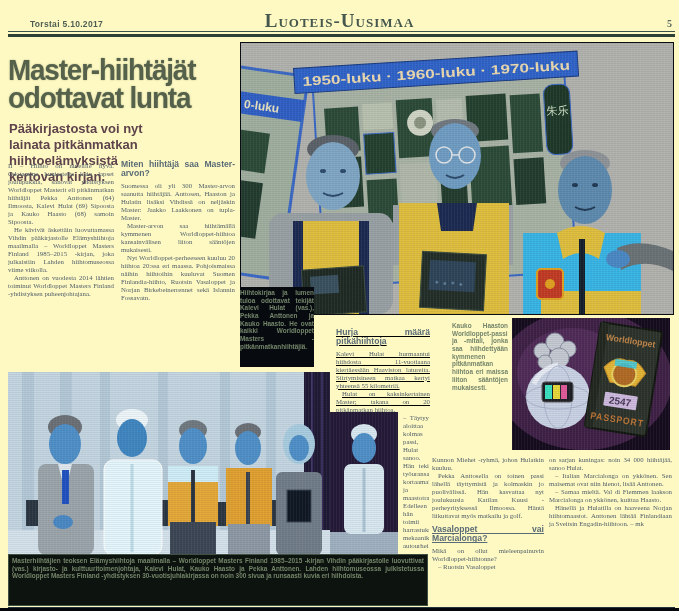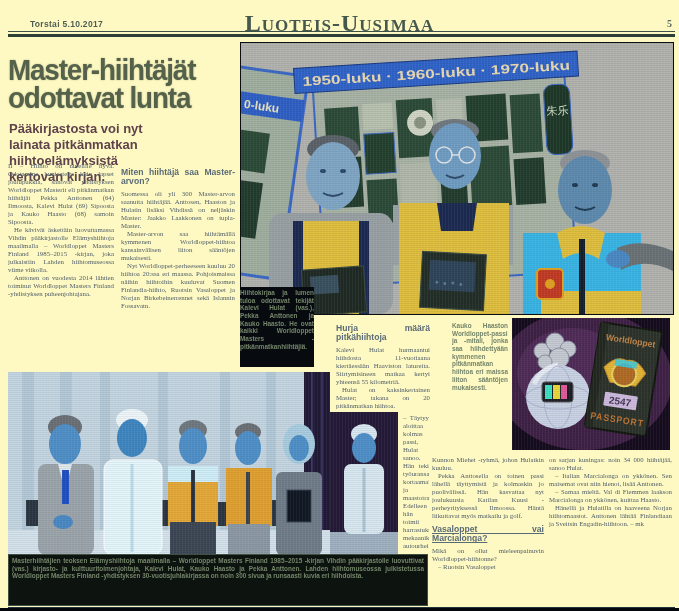--- a/index.html
+++ b/index.html
@@ -3,44 +3,44 @@
 <meta charset="utf-8">
 <style>
   html,body{margin:0;padding:0;background:#04070b;}
   #page{position:relative;width:679px;height:608px;background:#fef9c3;overflow:hidden;
         font-family:"Liberation Sans",sans-serif;}
   
   .hdr-date{position:absolute;left:30px;top:19px;font-size:8.5px;font-weight:bold;
             color:#4e5e54;letter-spacing:.3px;}
   .masthead{position:absolute;left:0;right:0;top:10px;text-align:center;
             font-family:"Liberation Serif",serif;font-variant:small-caps;font-weight:bold;
-            font-size:24px;color:#46584e;letter-spacing:1px;}
+            font-size:19px;color:#46584e;letter-spacing:1px;}
   .pagenum{position:absolute;right:7px;top:18px;font-family:"Liberation Serif",serif;
            font-size:10px;font-weight:bold;color:#5c6c62;}
   .rule1{position:absolute;left:8px;right:4px;top:31px;height:1px;background:#3c5148;}
   .rule2{position:absolute;left:8px;right:4px;top:34px;height:3px;background:#2c4037;}
   .rule-bottom{position:absolute;left:8px;right:4px;top:607px;height:2px;background:#22333b;}
   
   .headline{position:absolute;left:8px;top:56px;width:232px;color:#55614a;
             font-weight:800;font-size:29px;line-height:.98;letter-spacing:-1.2px;
             transform:scaleX(.96);transform-origin:left top;
             text-shadow:0 0 2px rgba(90,110,70,.45);}
   .standfirst{position:absolute;left:9px;top:121px;width:152px;font-size:13px;
               font-weight:bold;color:#5e434c;line-height:1.22;}
   
   .bodycol{position:absolute;overflow:hidden;text-align:justify;}
   .bodycol p{margin:0;font-family:"Liberation Serif",serif;font-size:6.8px;
              line-height:1.18;color:#51606a;}
   .bodycol p + p{text-indent:6px;}
   .subhead{font-size:8.6px;font-weight:bold;color:#5a6b76;line-height:1.08;
-           margin:8px 0 3px 0;font-family:"Liberation Sans",sans-serif;}
+           margin:0 0 3px 0;font-family:"Liberation Sans",sans-serif;}
   .subhead.mid{margin-top:5px;text-decoration:underline;}
   #col1{left:8px;top:162px;width:106px;height:206px;}
   #col2{left:121px;top:160px;width:114px;height:208px;}
-  #col3{left:336px;top:316px;width:94px;height:96px;}
+  #col3{left:336px;top:328px;width:94px;height:96px;text-decoration:underline;}
   #col3b{left:403px;top:414px;width:26px;height:134px;}
   #col4{left:432px;top:456px;width:112px;height:150px;}
   #col5{left:549px;top:456px;width:123px;height:150px;}
   
   .cap{font-size:6.4px;font-weight:bold;color:#74856a;line-height:1.2;
        text-align:justify;overflow:hidden;}
   #cap-main{position:absolute;left:240px;top:287px;width:74px;height:78px;
             background:#070b10;padding:2px 0 0 0;z-index:5;}
   #cap-passport{position:absolute;left:452px;top:322px;width:56px;height:116px;}
   #cap-group{position:absolute;left:8px;top:554px;width:412px;height:46px;

